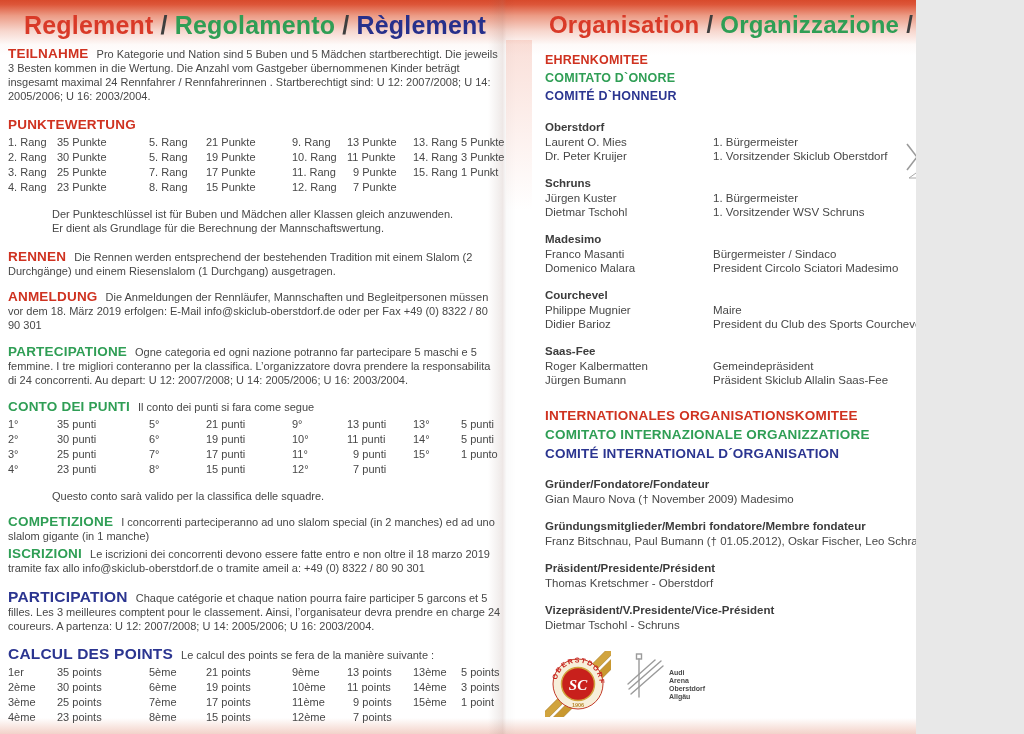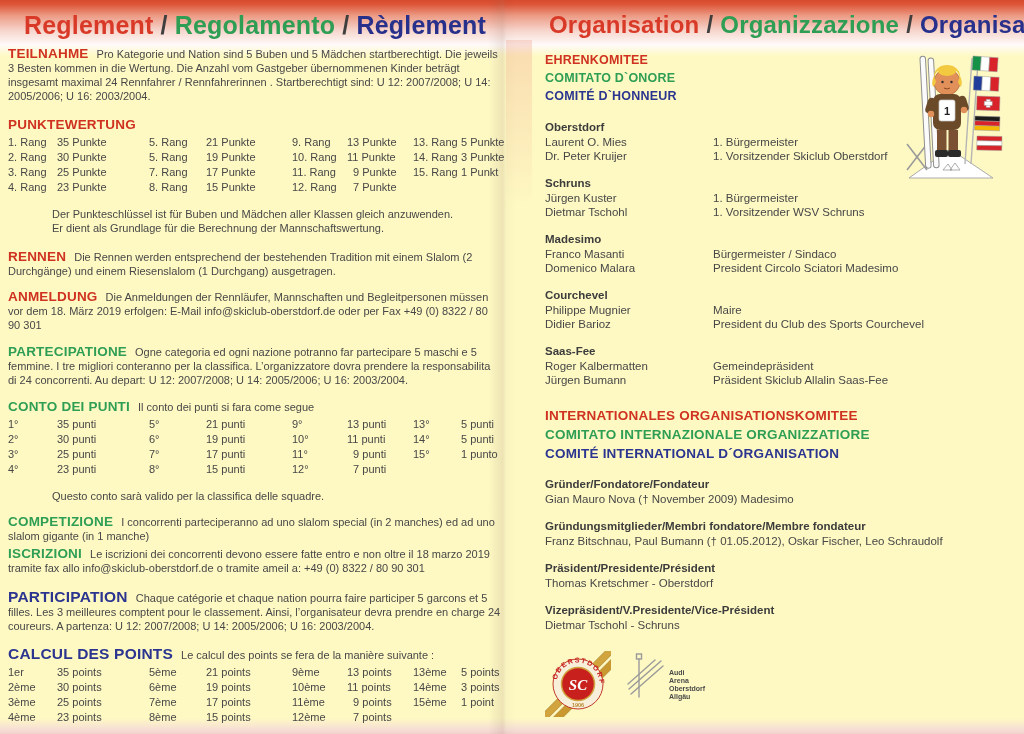--- a/index.html
+++ b/index.html
@@ -1,17 +1,17 @@
 <!DOCTYPE html>
 <html><head>
 <meta charset="utf-8">
 <style>
   html,body{margin:0;padding:0;}
   body{font-family:"Liberation Sans", sans-serif; background:#e8e8e8;}
-  .sheet{position:relative;width:1024px;height:734px;background:#fef9c3;overflow:hidden;}
+  .sheet{position:relative;width:916px;height:734px;background:#ffffff;overflow:hidden;}
 
   
   .top-band{position:absolute;left:0;top:0;width:100%;height:56px;z-index:0;
     background:linear-gradient(180deg,#d84a2c 0%,#dd5639 8%,#ec9b85 28%,#f7d6cd 55%,#fefaf9 80%,rgba(255,255,255,0) 100%);}
   .bottom-band{position:absolute;left:0;bottom:0;width:100%;height:16px;z-index:0;
     background:linear-gradient(180deg,rgba(255,255,255,0) 0%,#f6ddd6 75%,#f2d2ca 100%);}
   .fold{position:absolute;left:488px;top:0;width:28px;height:100%;z-index:1;
     background:linear-gradient(90deg,rgba(0,0,0,0) 0%,rgba(130,95,85,0.10) 38%,rgba(150,110,100,0.16) 52%,rgba(0,0,0,0.02) 66%,rgba(0,0,0,0) 100%);}
   .fold-tint{position:absolute;left:506px;top:40px;width:26px;height:170px;z-index:1;
     background:linear-gradient(180deg,rgba(238,150,128,0.30) 0%,rgba(238,150,128,0) 100%);}

